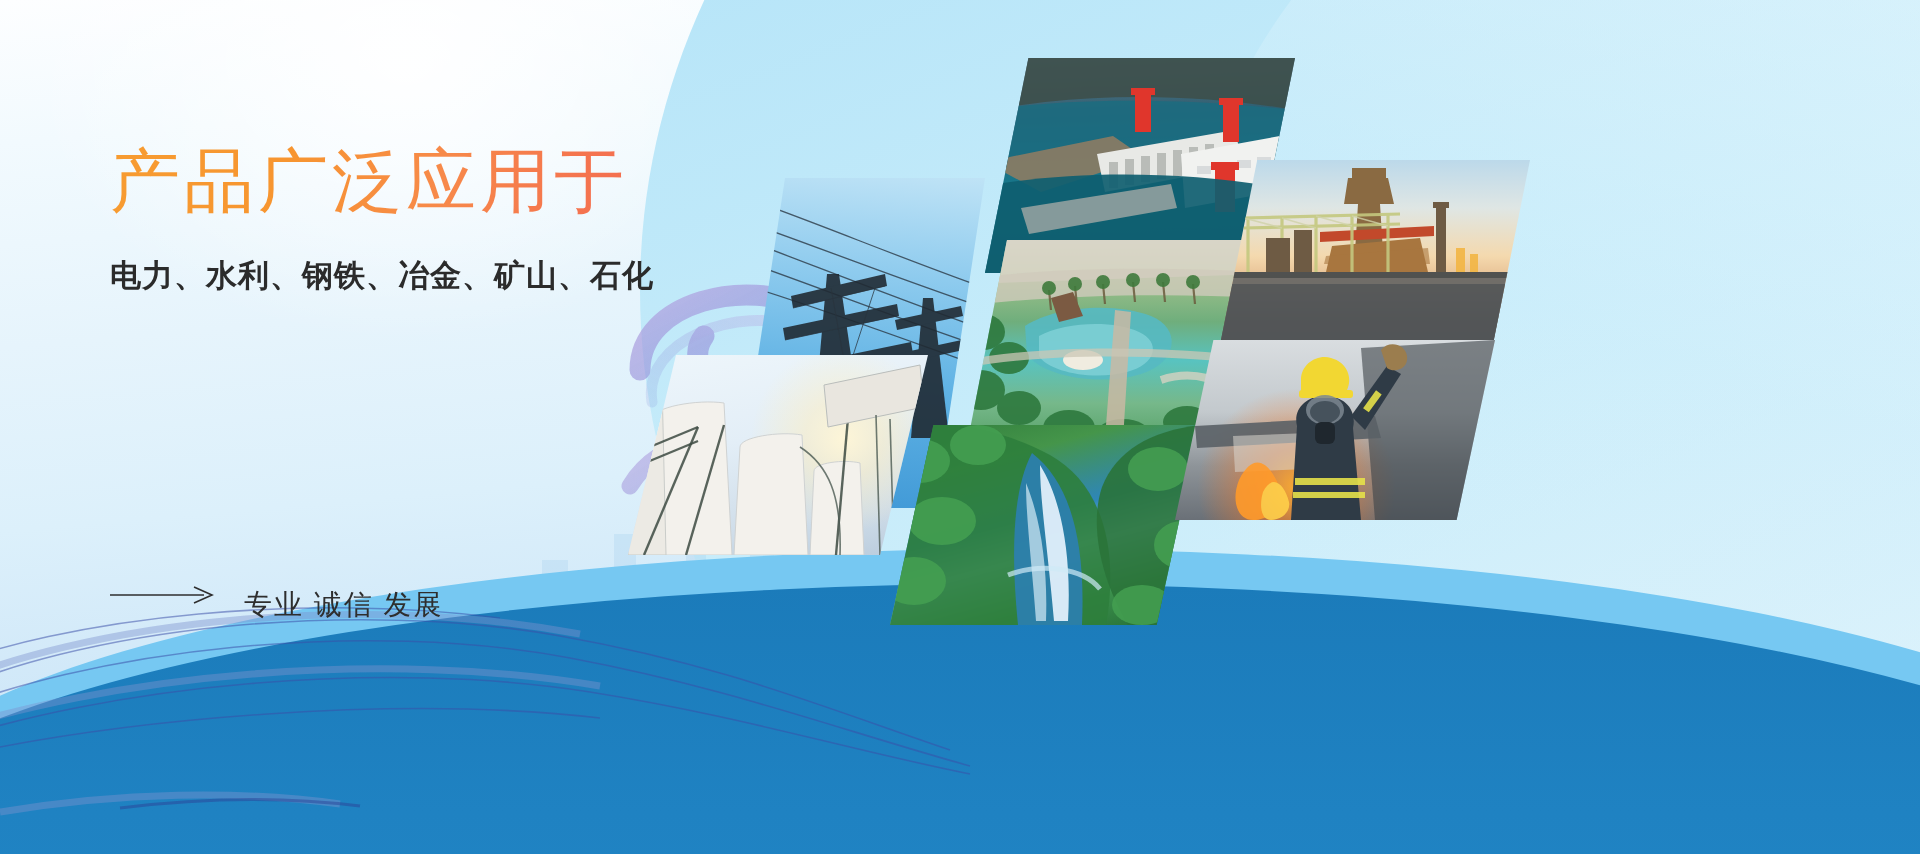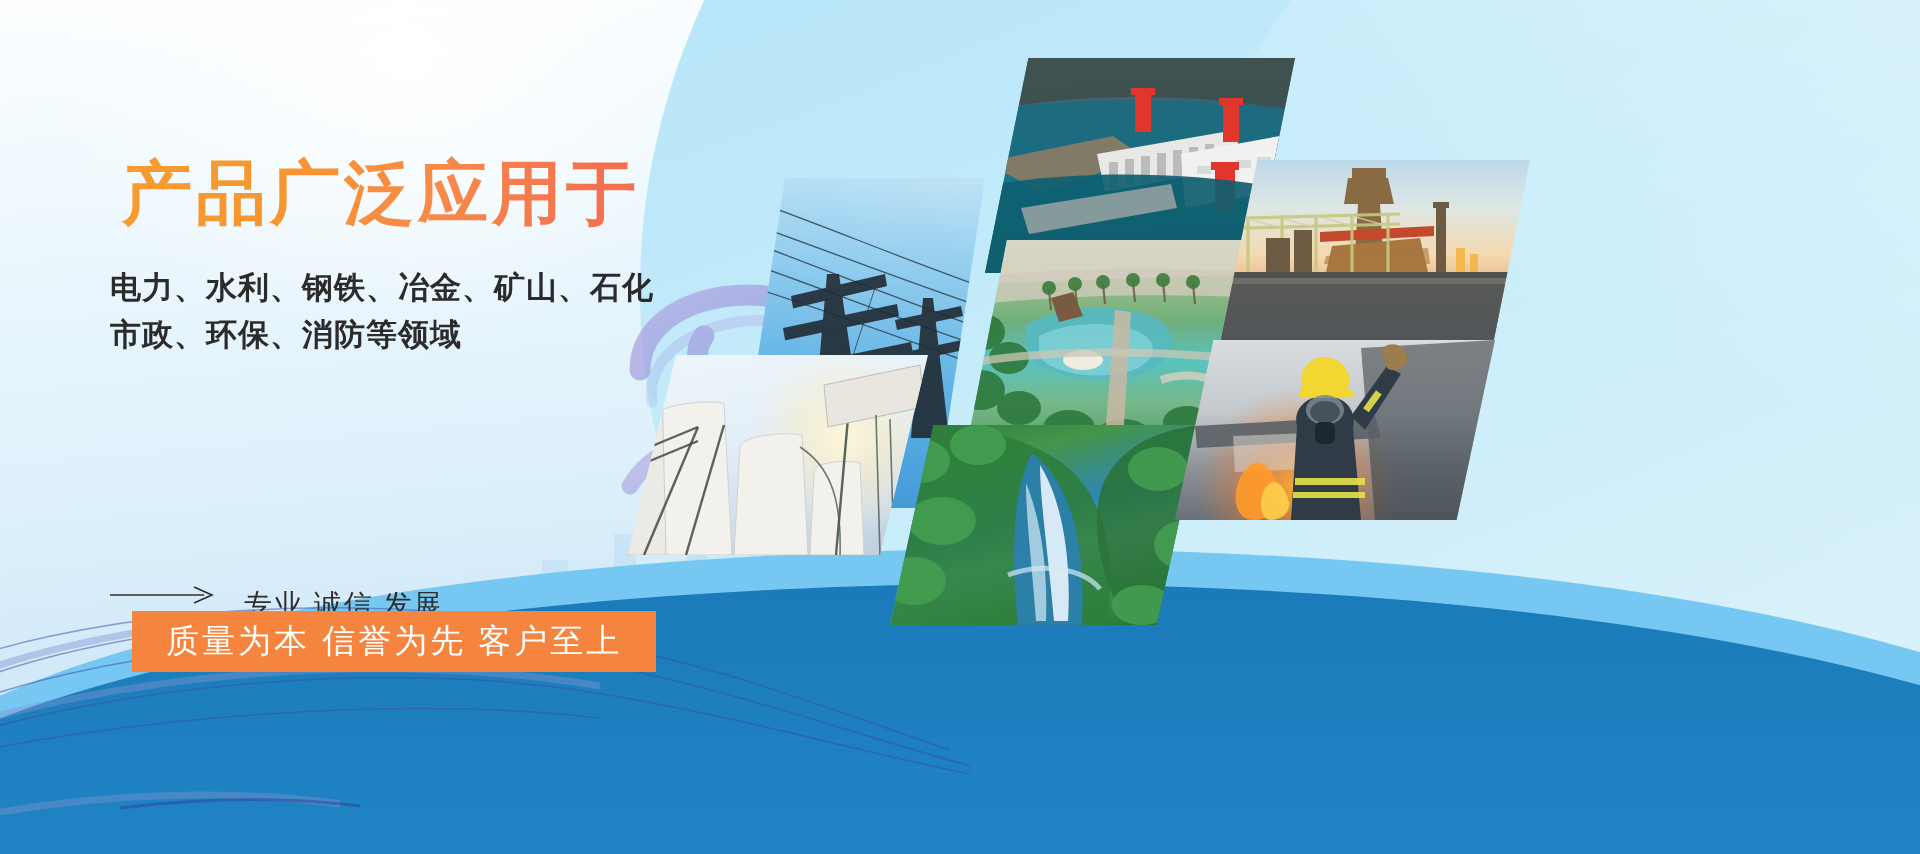--- a/index.html
+++ b/index.html
@@ -51,22 +51,22 @@
     background:linear-gradient(180deg,#1b7bba 0%,#1f82c2 40%,#2289c8 100%);
   }
   .wave-mid{
     left:820px;bottom:-330px;width:1460px;height:560px;border-radius:50% 50% 0 0;
     background:rgba(120,198,240,.55);
   }
 
   
   .copy{position:absolute;left:110px;top:138px;width:640px;}
   .headline{
-    font-size:70px;font-weight:bold;letter-spacing:4px;line-height:1.25;
-    margin:12px;
+    font-size:70px;font-weight:normal;letter-spacing:4px;line-height:1.25;
+    margin:0;
     background:linear-gradient(100deg,#f79c31 0%,#f79530 28%,#f7894a 52%,#f4714f 76%,#f46a50 100%);
     -webkit-background-clip:text;background-clip:text;
     color:transparent;-webkit-text-fill-color:transparent;
     white-space:nowrap;
   }
   .sub{
     margin:26px 0 0 0;font-size:31px;line-height:1.52;color:#2b2b2b;
     letter-spacing:1px;font-weight:700;
   }
   .sub div{white-space:nowrap;}
@@ -475,29 +475,25 @@
         </g>
       </svg>
     </div>
 
   </div>
 
   <div class="copy">
     <h1 class="headline">产品广泛应用于</h1>
     <div class="sub">
       <div>电力、水利、钢铁、冶金、矿山、石化</div>
-      <div>市政、环保、消防等领域</div>
     </div>
   </div>
 
   <div class="tagline-row">
     <svg class="arrow" width="104" height="18" viewBox="0 0 104 18">
       <path d="M0 9 L94 9" stroke="#2e2e2e" stroke-width="1.6" fill="none"></path>
       <path d="M84 1 L102 9 L84 17" stroke="#2e2e2e" stroke-width="1.6" fill="none"></path>
     </svg>
     <span class="tagline">专业  诚信  发展</span>
   </div>
 
-  <div class="slogan-bar">
-    <span class="txt">质量为本    信誉为先    客户至上</span>
-  </div>
 
 </div>
 
 </body></html>

